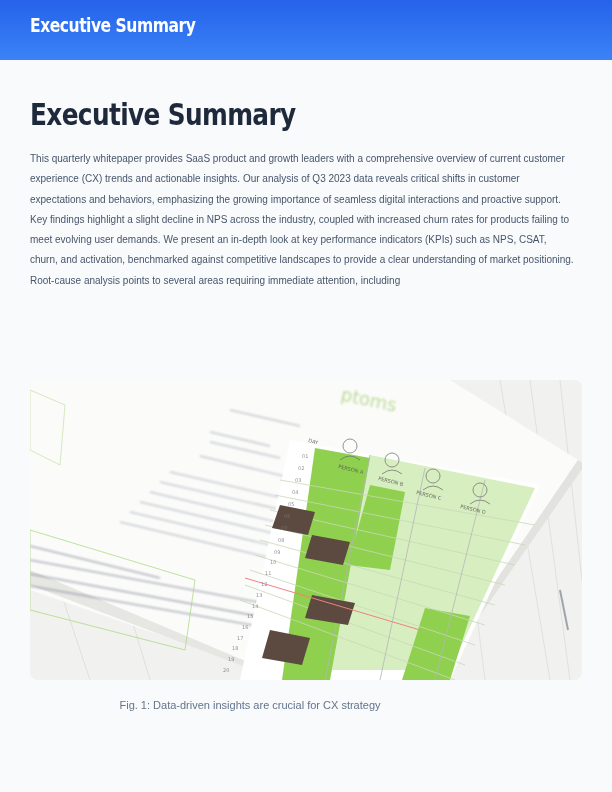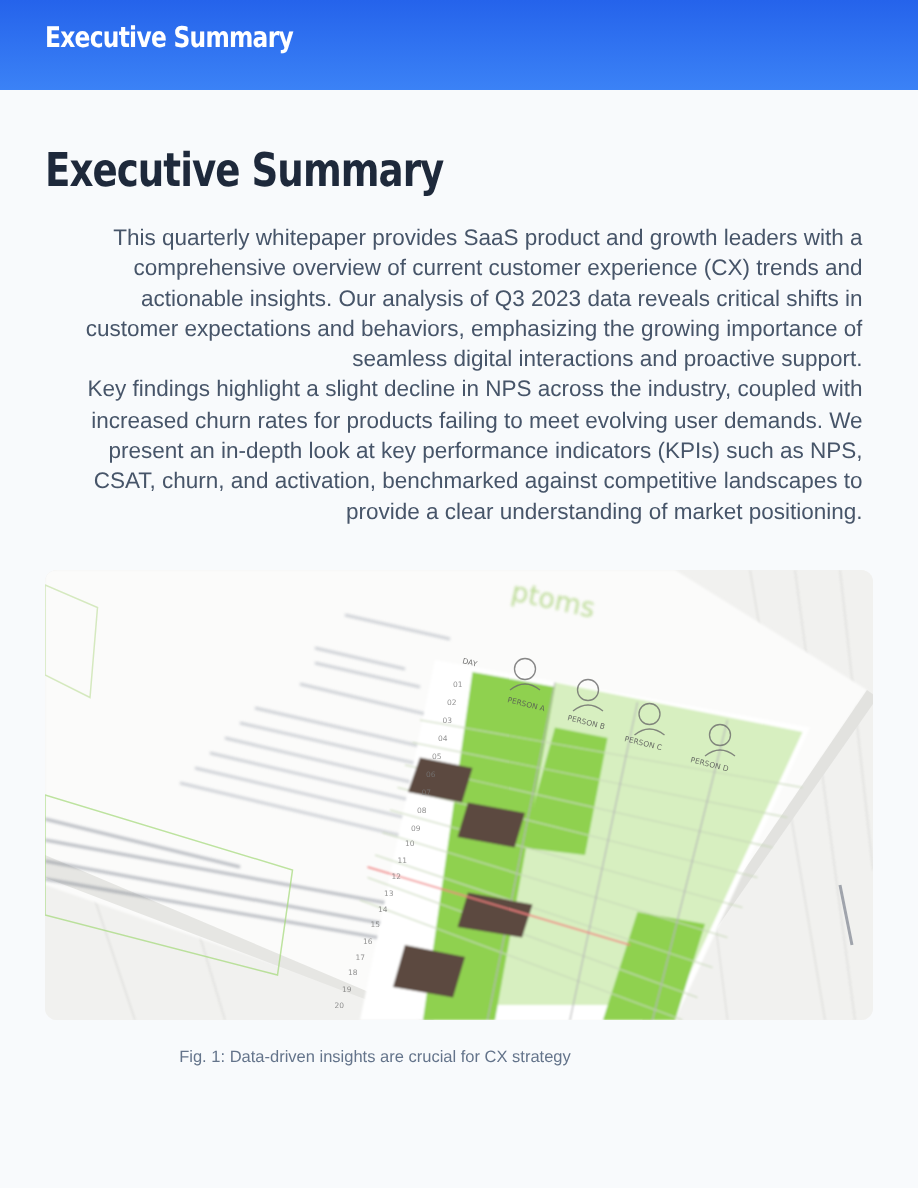--- a/index.html
+++ b/index.html
@@ -27,21 +27,21 @@
       font-family: "DejaVu Sans", sans-serif;
       font-weight: bold; font-size: 31px; color: #1e293b;
       letter-spacing: -0.8px;
       transform: scaleX(0.80); transform-origin: left center;
       white-space: nowrap;
     }
     .body-text {
       position: absolute; left: 30px; top: 149px; width: 545px;
       height: 235px; overflow: hidden;
       font-family: "Liberation Sans", sans-serif;
-      font-size: 15px; line-height: 20.3px; color: #475569; text-align: right;
+      font-size: 10px; line-height: 20.3px; color: #475569;
     }
     .body-text p { margin: 0; }
     .figure {
       position: absolute; left: 30px; top: 380px; width: 552px; height: 300px;
       border-radius: 8px; overflow: hidden;
       background: #f3f3f1;
     }
     .figure svg { display: block; }
     .caption {
       position: absolute; left: 0; top: 699px; width: 500px; text-align: center;
@@ -54,20 +54,21 @@
 
 <header class="header">
   <div class="header-title">Executive Summary</div>
 </header>
 
 <h1 class="page-title">Executive Summary</h1>
 
 <div class="body-text">
   <p>This quarterly whitepaper provides SaaS product and growth leaders with a comprehensive overview of current customer experience (CX) trends and actionable insights. Our analysis of Q3 2023 data reveals critical shifts in customer expectations and behaviors, emphasizing the growing importance of seamless digital interactions and proactive support.</p>
   <p>Key findings highlight a slight decline in NPS across the industry, coupled with increased churn rates for products failing to meet evolving user demands. We present an in-depth look at key performance indicators (KPIs) such as NPS, CSAT, churn, and activation, benchmarked against competitive landscapes to provide a clear understanding of market positioning.</p>
+  <p>Root-cause analysis points to several areas requiring immediate attention, including</p>
 </div>
 
 <figure class="figure">
   <svg width="552" height="300" viewBox="0 0 552 300" xmlns="http://www.w3.org/2000/svg">
     <defs>
       <filter id="blur1">
           <feGaussianBlur stdDeviation="0.6"></feGaussianBlur>
         </filter>
       <filter id="blur2">
           <feGaussianBlur stdDeviation="1.2"></feGaussianBlur>

